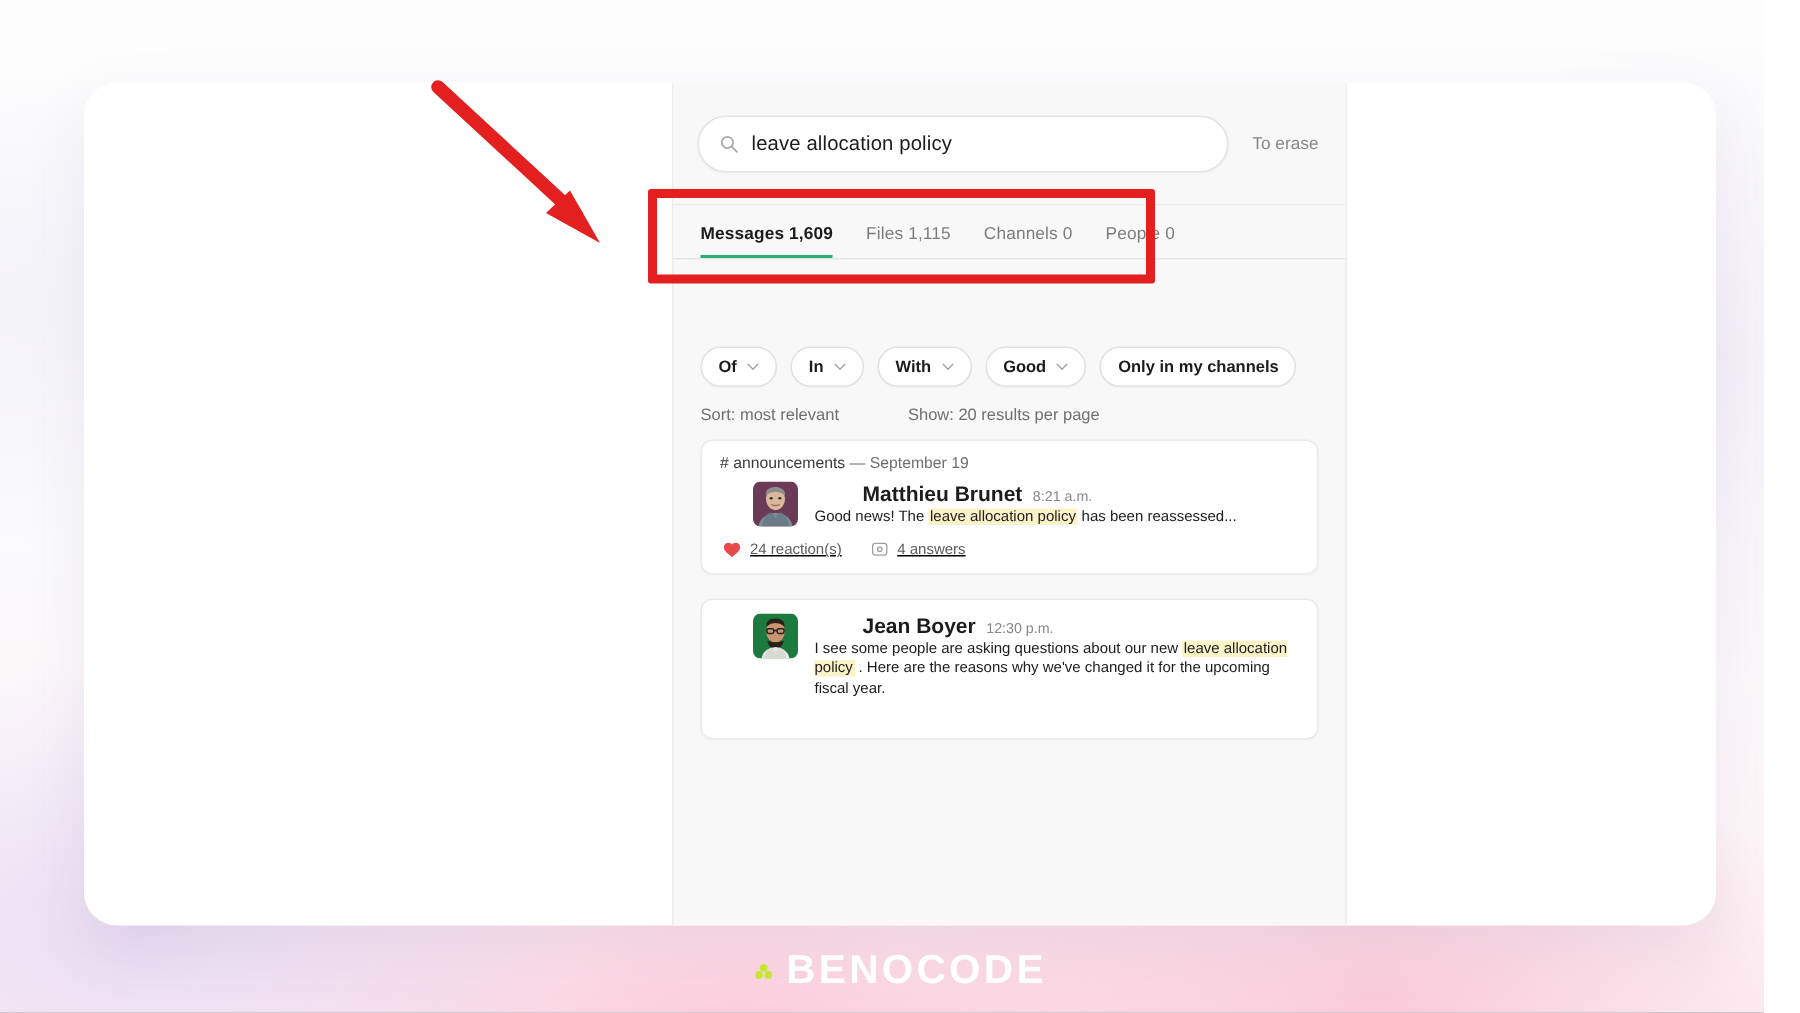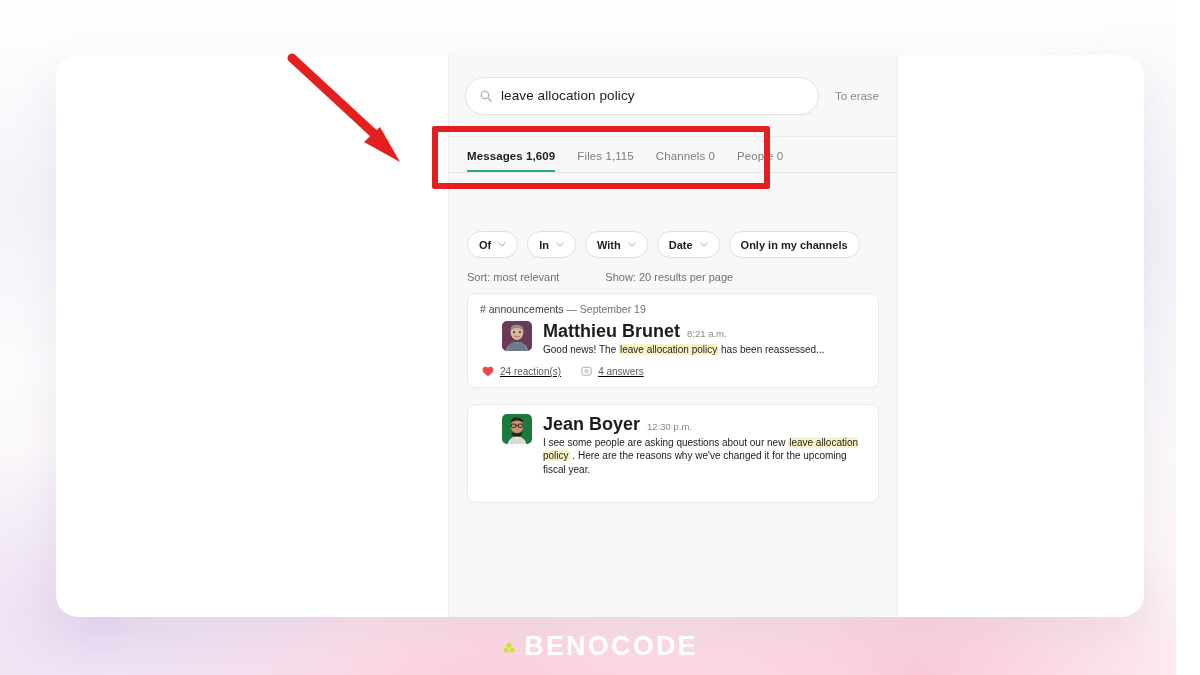--- a/index.html
+++ b/index.html
@@ -180,21 +180,21 @@
   .avatar {
     flex: 0 0 auto;
     width: 30px;
     height: 30px;
     border-radius: 5px;
     overflow: hidden;
     display: block;
   }
   .msg { flex: 1; min-width: 0; }
   .msg-top { display: flex; align-items: baseline; gap: 7px; margin-bottom: 1px; }
-  .author { font-size: 18px; font-weight: bold; color: #1d1c1d; }
+  .author { font-size: 14px; font-weight: bold; color: #1d1c1d; margin-left: 32px; }
   .time { font-size: 9.5px; color: #88888a; }
   .msg-text {
     font-size: 10px;
     color: #1d1c1d;
     line-height: 1.32;
     word-wrap: break-word;
   }
   .hl { background: #fbf3c8; padding: 0 1px; }
 
   .reactions {
@@ -293,21 +293,21 @@
                 <path d="M1 1l4 4 4-4" fill="none" stroke="#6a6a6b" stroke-width="1.2" stroke-linecap="round" stroke-linejoin="round"></path>
               </svg>
           </button>
           <button class="chip">
             <span>With</span>
             <svg class="chev" viewBox="0 0 10 6">
                 <path d="M1 1l4 4 4-4" fill="none" stroke="#6a6a6b" stroke-width="1.2" stroke-linecap="round" stroke-linejoin="round"></path>
               </svg>
           </button>
           <button class="chip">
-            <span>Date</span>
+            <span>Good</span>
             <svg class="chev" viewBox="0 0 10 6">
                 <path d="M1 1l4 4 4-4" fill="none" stroke="#6a6a6b" stroke-width="1.2" stroke-linecap="round" stroke-linejoin="round"></path>
               </svg>
           </button>
           <button class="chip">Only in my channels</button>
         </div>
 
       </div>
 
       <div class="meta-row">

